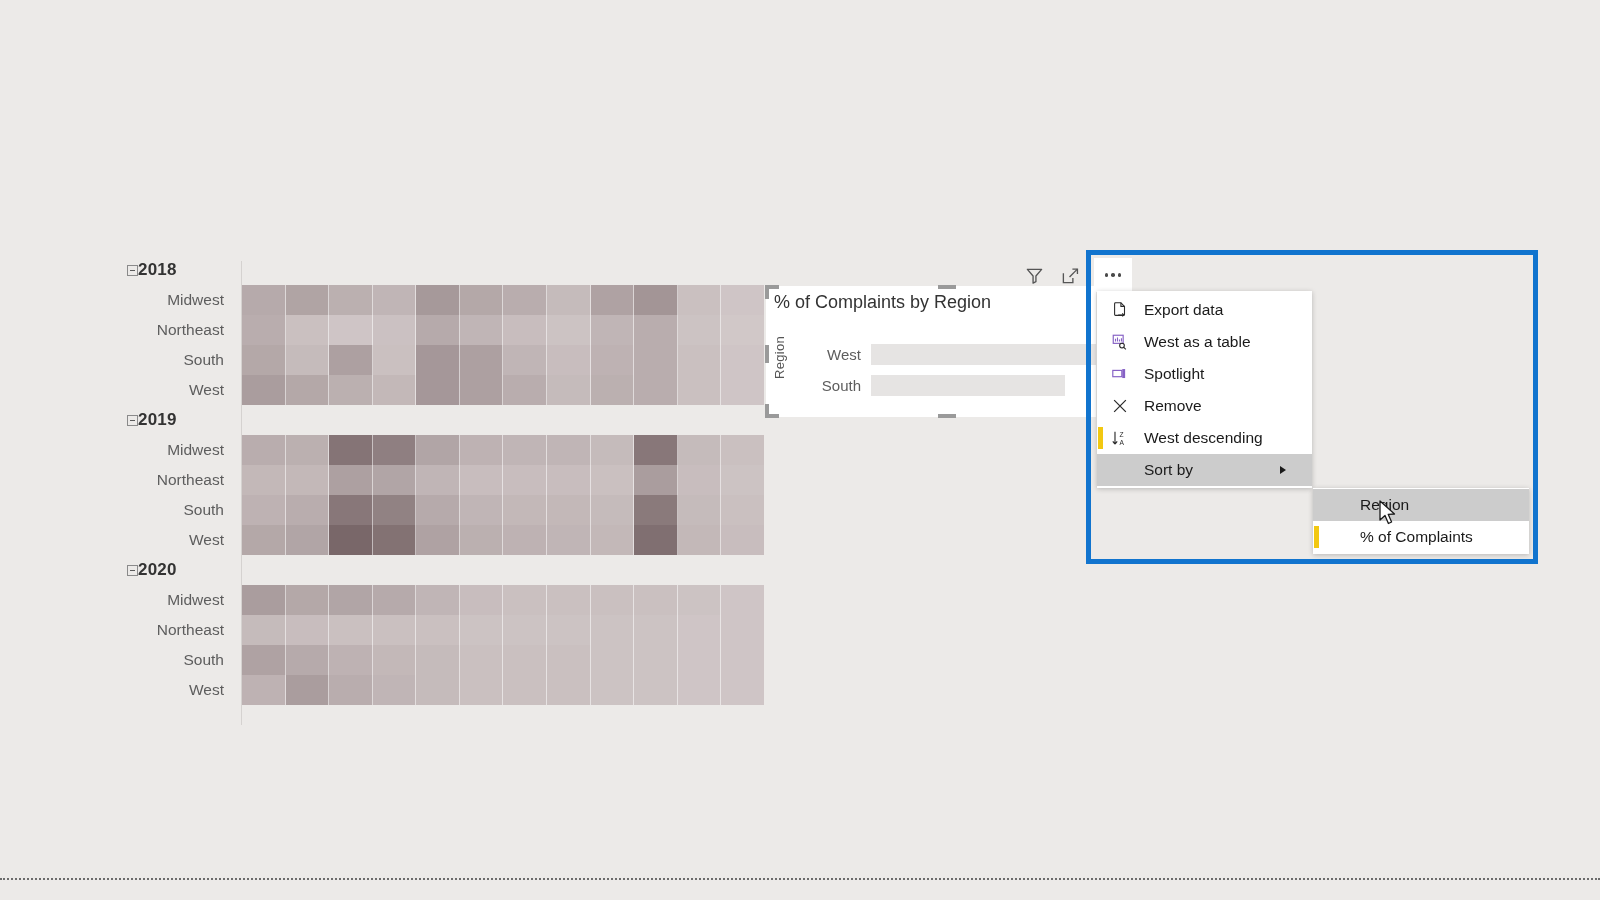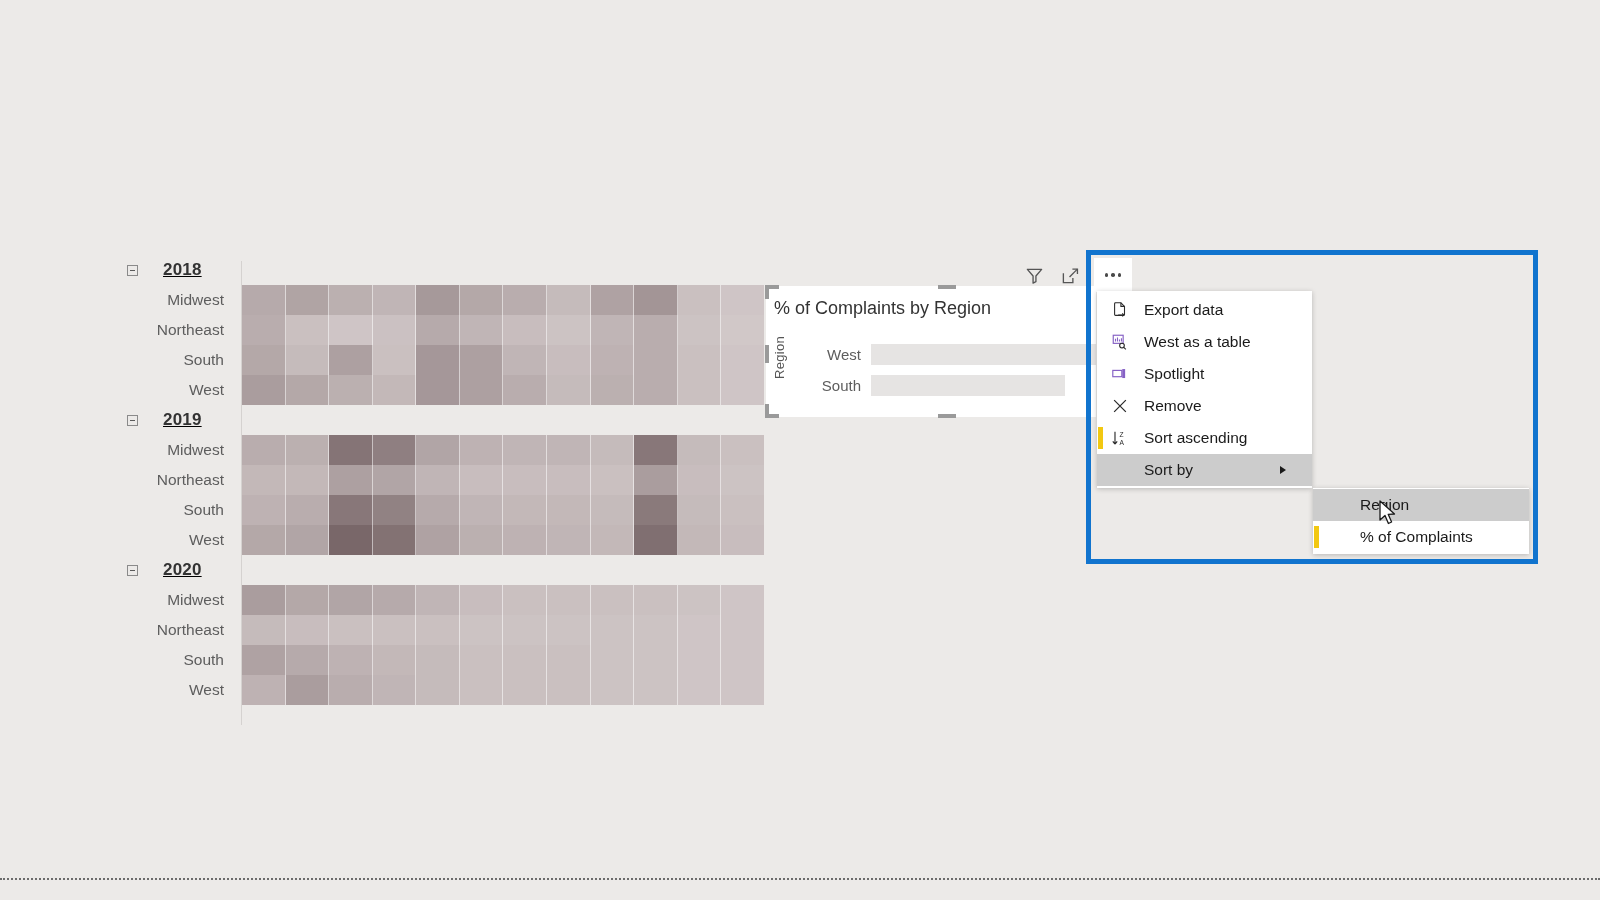--- a/index.html
+++ b/index.html
@@ -30,23 +30,22 @@
   }
   .matrix-row-headers {
     position: absolute;
     left: 0; top: 0;
     width: 120px;
   }
   .mx-year-row {
     height: 30px;
     display: flex;
     align-items: center;
-    gap: 25px;
+    gap: 0;
     padding-left: 7px;
-    text-decoration: underline;
   }
   .mx-expand-icon {
     width: 11px; height: 11px;
     border: 1px solid #8a8a8a;
     position: relative;
     flex: 0 0 auto;
     background: #ECEAE8;
   }
   .mx-expand-icon::before {
     content: "";
@@ -101,21 +100,21 @@
 
   
   #bar-visual {
     position: absolute;
     left: 766px; top: 286px;
     width: 330px; height: 131px;
     background: #FFFFFF;
   }
   #bar-visual-title {
     position: absolute;
-    left: 8px; top: 12px;
+    left: 8px; top: 6px;
     font-size: 18px;
     color: #333333;
     white-space: nowrap;
   }
   #bar-axis-label {
     position: absolute;
     left: 6px; top: 50px;
     font-size: 13px;
     color: #555555;
     writing-mode: vertical-rl;
@@ -574,21 +573,21 @@
       </div>
       <div class="cm-item">
         <span class="cm-marker" style="background: rgb(242, 200, 17);"></span>
         <span class="cm-icon">
           <svg width="19" height="19" viewBox="0 0 20 20">
             <path d="M4.2 3v12M4.2 16l-2.3-3M4.2 16l2.3-3" stroke="#2b2b2b" stroke-width="1.2" fill="none"></path>
             <text x="9" y="8" font-size="7" font-family="sans-serif" fill="#2b2b2b">Z</text>
             <text x="9" y="17" font-size="7" font-family="sans-serif" fill="#2b2b2b">A</text>
           </svg>
         </span>
-        <span class="cm-label">Sort ascending</span>
+        <span class="cm-label">West descending</span>
       </div>
       <div class="cm-item highlight no-icon">
         <span class="cm-label">Sort by</span>
         <span class="cm-submenu-arrow"></span>
       </div>
     </div>
   <div id="context-submenu">
       <div class="cm-item highlight no-icon">
         <span class="cm-label">Region</span>
       </div>

